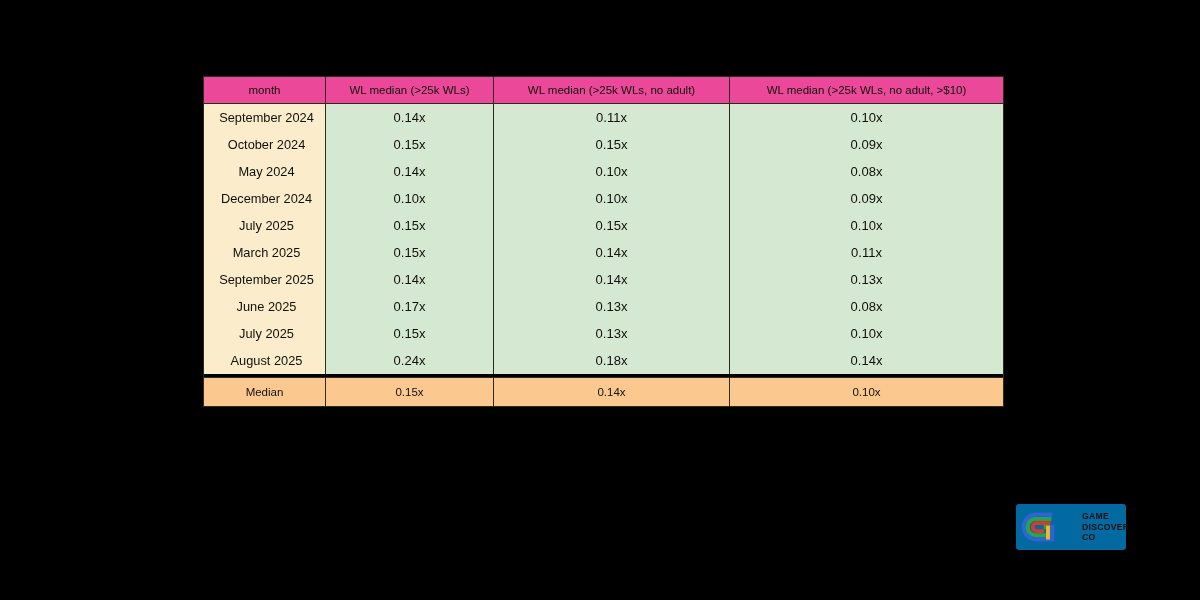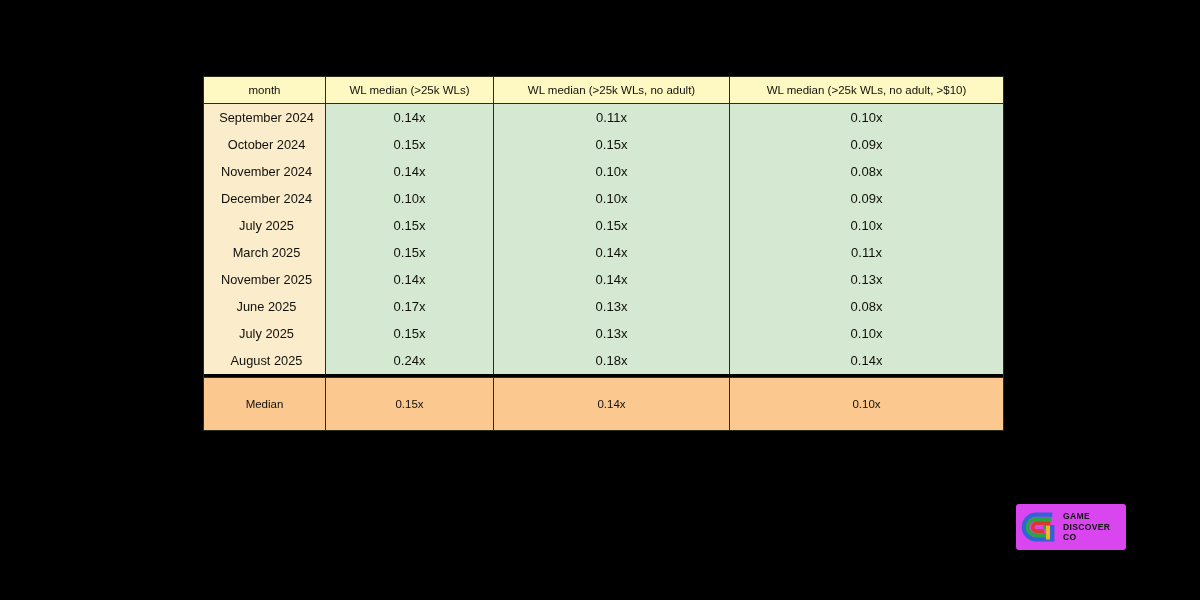--- a/index.html
+++ b/index.html
@@ -31,21 +31,21 @@
     border: 1px solid #2b2b1e;
   }
 
   table.wl-table col.c-month  { width: 122px; }
   table.wl-table col.c-v1     { width: 168px; }
   table.wl-table col.c-v2     { width: 236px; }
   table.wl-table col.c-v3     { width: 274px; }
 
   
   thead th {
-    background: #fef9c3;
+    background: #ec4899;
     border: 1px solid #2b2b1e;
     height: 26px;
     padding: 0 4px;
     font-size: 11.5px;
     font-weight: normal;
     color: #11110b;
     text-align: center;
     white-space: nowrap;
     line-height: 26px;
   }
@@ -79,44 +79,45 @@
 
   
   tfoot td {
     height: 28px;
     line-height: 28px;
     background: #fbc890;
     border: 1px solid #2b2b1e;
     font-size: 11.5px;
     color: #11110b;
     text-align: center;
-    padding: 12px;
+    padding: 0;
   }
 
   
   tbody tr.spacer td {
     height: 3px;
     line-height: 3px;
     background: #000000;
     border: none;
   }
 
   
   #logo {
     position: absolute;
     left: 1016px;
     top: 504px;
     width: 110px;
     height: 46px;
-    background: #d946ef;
+    background: #0369a1;
     border-radius: 3px;
     display: flex;
     align-items: center;
     padding-left: 4px;
     box-sizing: border-box;
+    gap: 19px;
   }
   #logo-mark {
     width: 38px;
     height: 38px;
     flex: 0 0 38px;
   }
   #logo-text {
     margin-left: 5px;
     font-size: 8.6px;
     font-weight: bold;
@@ -153,21 +154,21 @@
           <td class="val-cell">0.11x</td>
           <td class="val-cell">0.10x</td>
         </tr>
         <tr>
           <td class="month-cell">October 2024</td>
           <td class="val-cell">0.15x</td>
           <td class="val-cell">0.15x</td>
           <td class="val-cell">0.09x</td>
         </tr>
         <tr>
-          <td class="month-cell">November 2024</td>
+          <td class="month-cell">May 2024</td>
           <td class="val-cell">0.14x</td>
           <td class="val-cell">0.10x</td>
           <td class="val-cell">0.08x</td>
         </tr>
         <tr>
           <td class="month-cell">December 2024</td>
           <td class="val-cell">0.10x</td>
           <td class="val-cell">0.10x</td>
           <td class="val-cell">0.09x</td>
         </tr>
@@ -177,21 +178,21 @@
           <td class="val-cell">0.15x</td>
           <td class="val-cell">0.10x</td>
         </tr>
         <tr>
           <td class="month-cell">March 2025</td>
           <td class="val-cell">0.15x</td>
           <td class="val-cell">0.14x</td>
           <td class="val-cell">0.11x</td>
         </tr>
         <tr>
-          <td class="month-cell">November 2025</td>
+          <td class="month-cell">September 2025</td>
           <td class="val-cell">0.14x</td>
           <td class="val-cell">0.14x</td>
           <td class="val-cell">0.13x</td>
         </tr>
         <tr>
           <td class="month-cell">June 2025</td>
           <td class="val-cell">0.17x</td>
           <td class="val-cell">0.13x</td>
           <td class="val-cell">0.08x</td>
         </tr>

